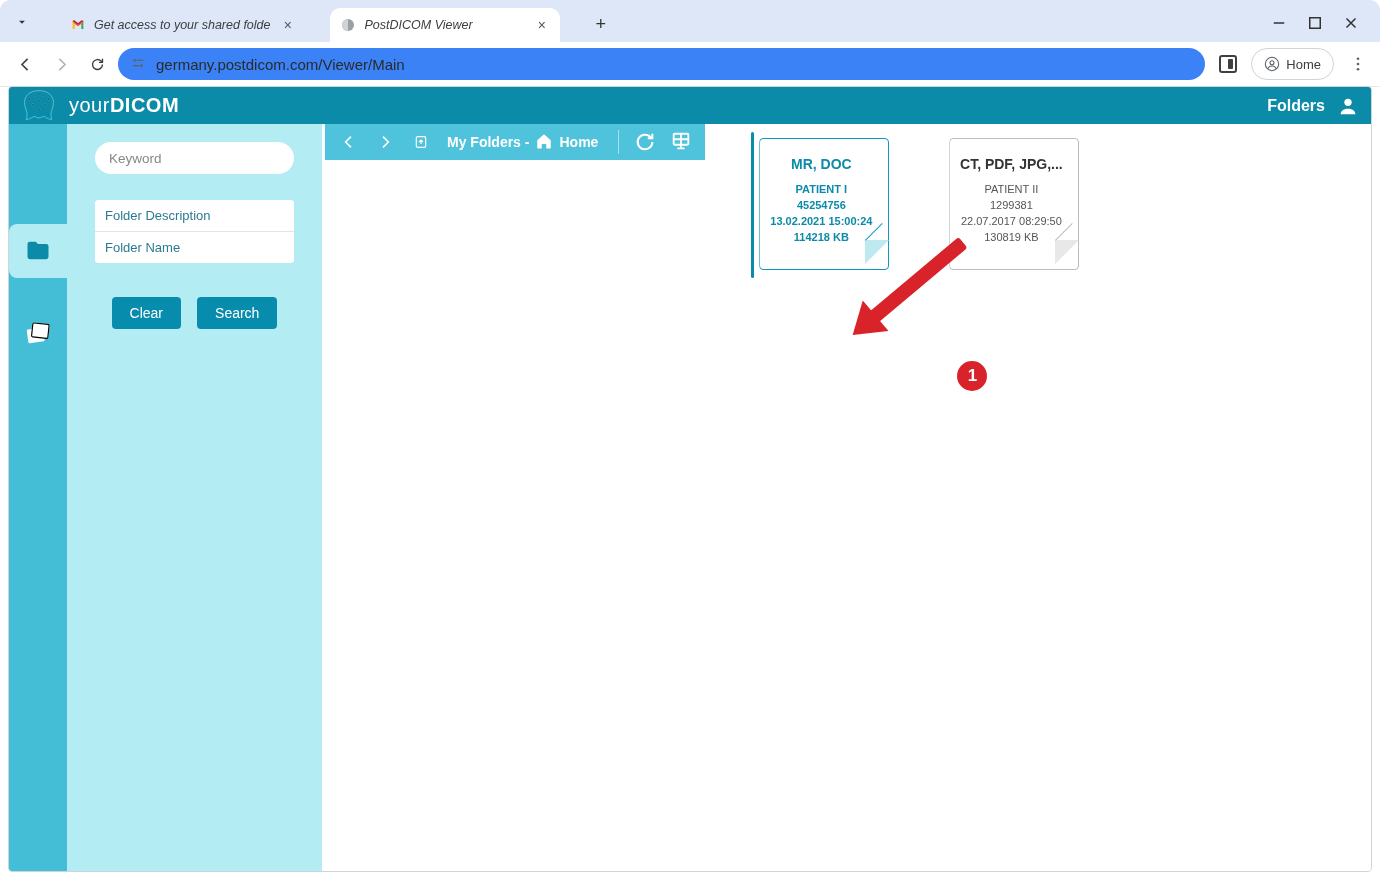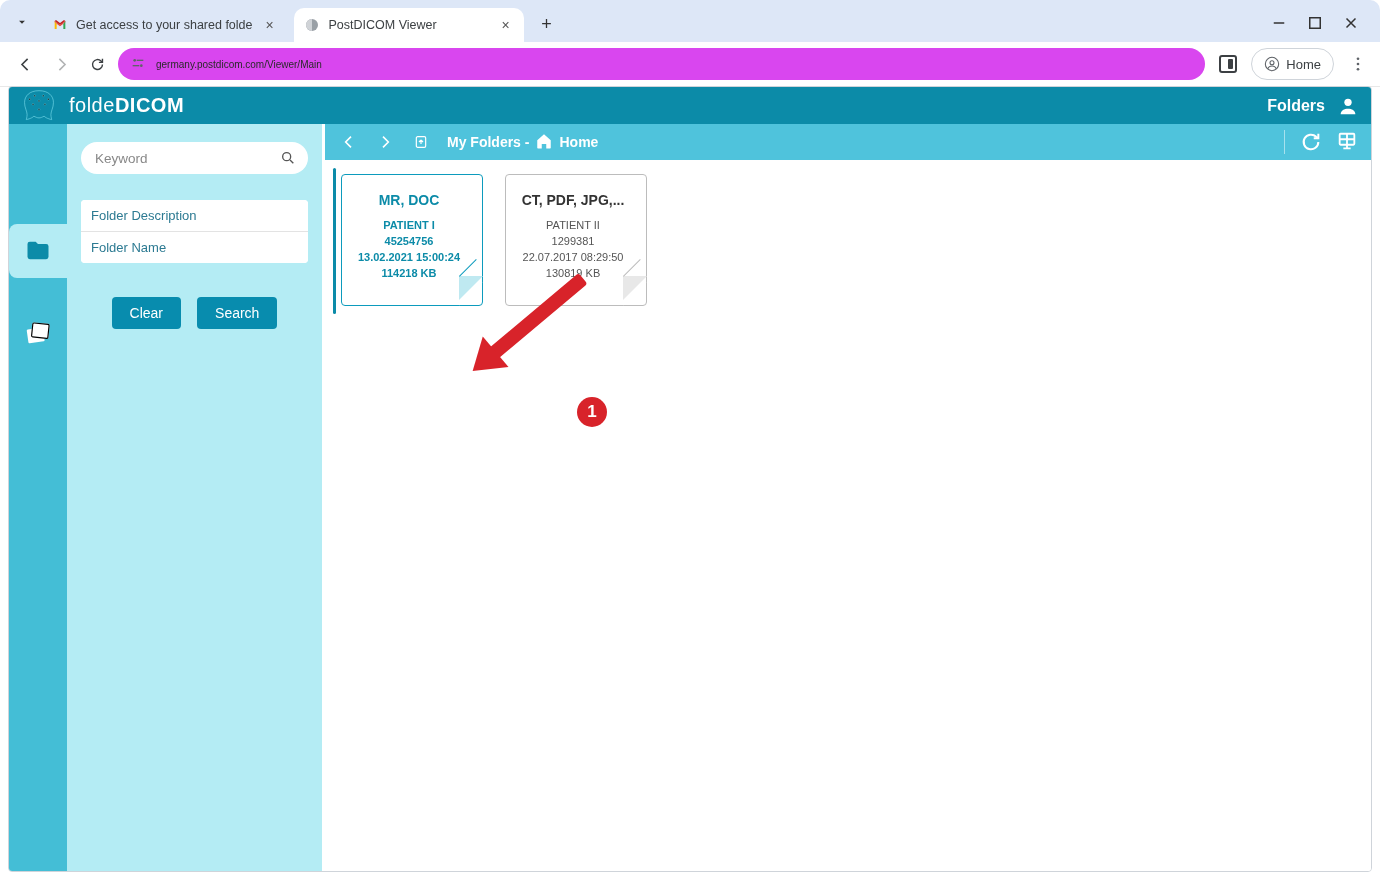--- a/index.html
+++ b/index.html
@@ -14,37 +14,37 @@
     --btn-teal:#088cae;
     --btn-teal-text:#ffffff;
     --card-border:#0c9bbd;
     --text-muted:#666;
   }
   html,body{margin:0;padding:0;font-family:Arial, Helvetica, sans-serif;background:#ffffff;height:100%;}
   body{width:1380px;height:880px;overflow:hidden;}
 
   
   .titlebar{height:42px;background:var(--chrome-bg);display:flex;align-items:flex-end;padding:0 8px;border-top-left-radius:10px;border-top-right-radius:10px;}
-  .tb-left{display:flex;align-items:flex-end;gap:6px;flex:1;}
+  .tb-left{display:flex;align-items:flex-end;gap:24px;flex:1;font-style:italic;}
   .cbtn{width:28px;height:28px;border-radius:4px;display:flex;align-items:center;justify-content:center;color:#333;font-size:16px;margin-bottom:6px;}
   .cbtn svg{width:14px;height:14px;}
   .tab{height:34px;min-width:210px;max-width:230px;border-radius:10px 10px 0 0;display:flex;align-items:center;padding:0 10px;gap:8px;font-size:12.5px;color:#3c4043;position:relative;}
   .tab.inactive{background:transparent;}
   .tab.active{background:var(--chrome-tab-active);}
   .tab .fav{width:16px;height:16px;display:flex;align-items:center;justify-content:center;font-size:12px;}
   .tab .ttl{flex:1;white-space:nowrap;overflow:hidden;text-overflow:ellipsis;}
   .tab .x{color:#555;font-size:14px;width:18px;text-align:center;}
   .newtab{width:28px;height:28px;display:flex;align-items:center;justify-content:center;color:#333;margin-left:2px;margin-bottom:4px;font-size:18px;font-weight:400;}
   .wbtns{display:flex;align-items:center;gap:18px;padding:0 12px 10px 0;color:#333;}
   .wbtns span{width:18px;height:18px;display:flex;align-items:center;justify-content:center;}
 
   .addrbar{height:44px;background:#ffffff;display:flex;align-items:center;padding:0 10px;gap:6px;border-bottom:1px solid #e8e8e8;}
   .nbtn{width:30px;height:30px;border-radius:50%;display:flex;align-items:center;justify-content:center;color:var(--chrome-icon);}
   .nbtn svg{width:17px;height:17px;}
-  .omni{flex:1;height:32px;background:#d946ef;border-radius:16px;display:flex;align-items:center;padding:0 12px;gap:10px;color:#2a2a2a;font-size:10px;}
+  .omni{flex:1;height:32px;background:#3b82f6;border-radius:16px;display:flex;align-items:center;padding:0 12px;gap:10px;color:#2a2a2a;font-size:15px;}
   .omni .sec{color:#5f6368;font-size:13px;}
   .guest{height:30px;border:1px solid #cfd4da;border-radius:16px;display:flex;align-items:center;gap:6px;padding:0 12px;font-size:13px;color:#3c4043;margin-left:8px;}
   .sqicon{width:18px;height:18px;border:2px solid #3c4043;border-radius:3px;box-sizing:border-box;position:relative;margin-left:8px;}
   .sqicon:after{content:"";position:absolute;right:2px;top:2px;bottom:2px;width:5px;background:#3c4043;border-radius:1px;}
   .dots{width:24px;display:flex;align-items:center;justify-content:center;color:#5f6368;margin-left:6px;}
 
   
   .app{position:absolute;left:8px;right:8px;top:86px;bottom:8px;border:1px solid #cfd4da;border-radius:4px;overflow:hidden;background:#fff;}
   .app-header{height:37px;background:var(--brand-teal);display:flex;align-items:center;color:#fff;}
   .brain{width:60px;height:37px;display:flex;align-items:center;justify-content:center;}
@@ -59,48 +59,48 @@
 
   
   .rail{width:58px;background:var(--rail-cyan);display:flex;flex-direction:column;align-items:center;padding-top:100px;gap:0;}
   .rail .r-item{width:58px;height:54px;display:flex;align-items:center;justify-content:center;}
   .rail .r-item.active{background:var(--panel-cyan);border-top-left-radius:8px;border-bottom-left-radius:8px;}
   .rail svg{width:28px;height:28px;fill:#fff;}
   .rail .r-item.active svg{fill:var(--brand-teal);}
   .rail .cards-icon{margin-top:28px;}
 
   
-  .panel{width:255px;background:var(--panel-cyan);padding:18px 14px;box-sizing:border-box;}
+  .panel{width:255px;background:var(--panel-cyan);padding:18px 28px;box-sizing:border-box;}
   .searchbox{height:32px;background:#fff;border-radius:16px;display:flex;align-items:center;padding:0 12px;color:#666;}
   .searchbox input{border:none;outline:none;flex:1;font-size:13.5px;color:#333;background:transparent;}
   .searchbox input::placeholder{color:#888;}
   .searchbox svg{width:16px;height:16px;fill:#555;}
   .flds{margin-top:26px;background:#fff;border-radius:4px;overflow:hidden;}
   .flds input{display:block;width:100%;box-sizing:border-box;border:none;border-bottom:1px solid #e3e3e3;padding:8px 10px;font-size:13px;color:#2c7a92;}
   .flds input:last-child{border-bottom:none;}
   .flds input::placeholder{color:#2c7a92;}
   .actions{display:flex;justify-content:center;gap:16px;margin-top:34px;}
   .btn{background:var(--btn-teal);color:var(--btn-teal-text);border:none;border-radius:4px;height:32px;padding:0 18px;font-size:14px;cursor:pointer;}
 
   
-  .main{flex:1;display:flex;flex-direction:column;background:#fff;position:relative;border-left:3px solid #fff;}
+  .main{flex:1;display:flex;flex-direction:row;background:#fff;position:relative;border-left:3px solid #fff;}
   .toolbar{height:36px;background:var(--toolbar-cyan);display:flex;align-items:center;color:#fff;padding:0 10px;gap:8px;}
   .tbtn{width:28px;height:28px;display:flex;align-items:center;justify-content:center;}
   .tbtn svg{width:16px;height:16px;fill:#fff;}
   .crumb{display:flex;align-items:center;gap:6px;font-size:14px;font-weight:600;margin-left:4px;}
   .crumb .home-ic svg{width:18px;height:18px;fill:#fff;}
   .tb-spacer{flex:1;}
   .tb-divider{width:1px;height:24px;background:rgba(255,255,255,.5);margin:0 4px;}
   .tbtn.big svg{width:22px;height:22px;}
 
   .canvas{flex:1;position:relative;padding:14px 16px;}
   .cards{display:flex;gap:22px;align-items:flex-start;}
 
   
-  .card{position:relative;width:142px;height:132px;}
+  .card{position:relative;width:130px;height:132px;margin-left:38px;}
   .card .sheet{position:absolute;inset:0;background:#fff;border:1px solid #bcbcbc;border-radius:4px;}
   .card .sheet.s1{left:6px;top:6px;}
   .card .sheet.s0{left:0;top:0;}
   .card.sel .sheet.s0{border:1.5px solid var(--card-border);}
   .card.sel .sheet.s1{border:1.5px solid var(--card-border);}
   .card.sel:before{content:"";position:absolute;left:-8px;top:-6px;bottom:-8px;width:3px;background:var(--brand-teal);border-radius:2px;}
   .card .inner{position:absolute;left:0;top:0;right:6px;bottom:6px;display:flex;flex-direction:column;align-items:center;justify-content:center;text-align:center;padding:6px;}
   .card .title{font-weight:700;font-size:14px;color:#333;margin-bottom:10px;white-space:nowrap;overflow:hidden;text-overflow:ellipsis;width:100%;}
   .card.sel .title{color:var(--brand-teal);}
   .card .meta{font-size:11px;line-height:1.45;color:#555;}
@@ -229,21 +229,21 @@
             <circle cx="30" cy="8" r="1"></circle>
             <circle cx="36" cy="12" r="1"></circle>
             <circle cx="25" cy="14" r="1"></circle>
             <circle cx="18" cy="18" r="1"></circle>
             <circle cx="32" cy="18" r="1"></circle>
             <circle cx="25" cy="24" r="1"></circle>
           </g>
         </svg>
     </div>
     <div class="logo">
-      <span class="thin">folde</span><span>DICOM</span>
+      <span class="thin">your</span><span>DICOM</span>
     </div>
     <div class="hdr-title">Folders</div>
     <div class="acct">
       <svg viewBox="0 0 24 24">
           <circle cx="12" cy="8" r="4"></circle>
           <path d="M4 21c0-4 4-6 8-6s8 2 8 6z"></path>
         </svg>
     </div>
   </div>
 

